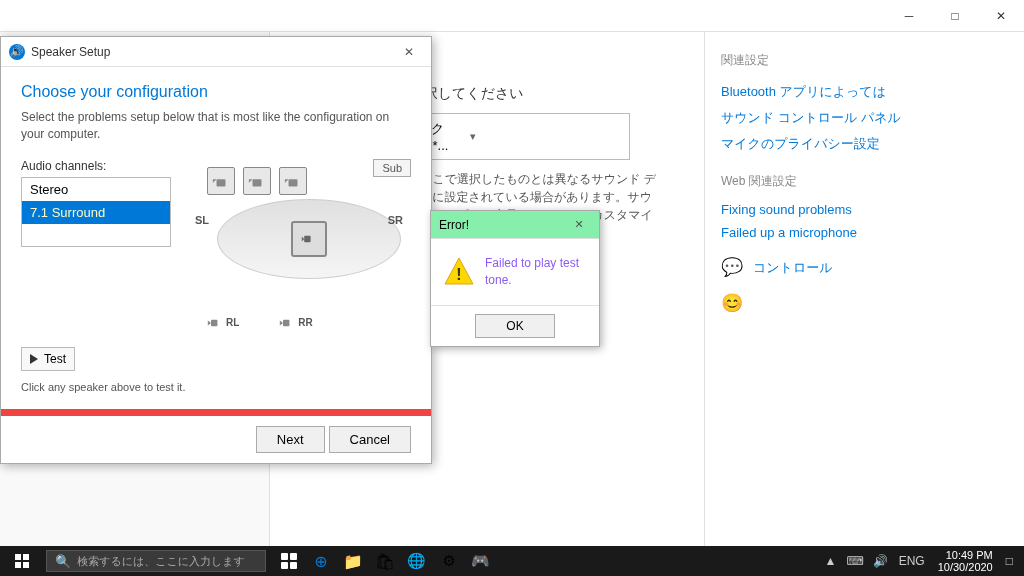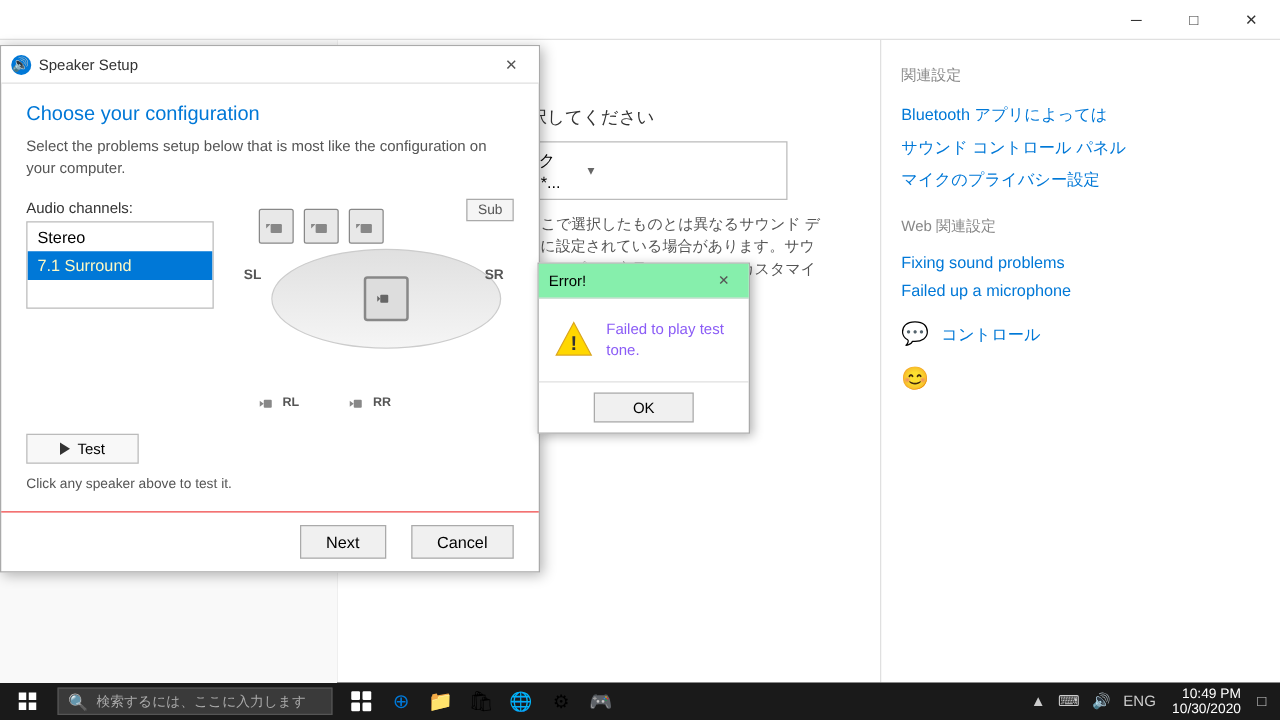--- a/index.html
+++ b/index.html
@@ -213,21 +213,21 @@
     }
     .channel-item.selected {
       background: #0078d7;
       color: #fef9c3;
     }
 
     .test-btn {
       display: flex;
       align-items: center;
       border: 1px solid #bbb;
-      padding: 4px 26px;
+      padding: 4px 8px;
       background: #f8f8f8;
       cursor: pointer;
       font-size: 12px;
       margin-top: 8px;
       width: fit-content;
     }
     .test-btn .play-icon {
       width: 0; height: 0;
       border-top: 5px solid transparent;
       border-bottom: 5px solid transparent;
@@ -238,22 +238,22 @@
     .click-hint {
       font-size: 11px;
       color: #555;
       margin-top: 10px;
     }
 
     .dialog-footer {
       display: flex;
       justify-content: flex-end;
       padding: 10px 20px;
-      gap: 20px;
-      border-top: 1px solid #ef4444;
+      gap: 4px;
+      border-top: 7px solid #ef4444;
       align-items: flex-end;
     }
 
     .btn {
       padding: 5px 20px;
       font-size: 13px;
       border: 1px solid #aaa;
       background: #f0f0f0;
       cursor: pointer;
     }

